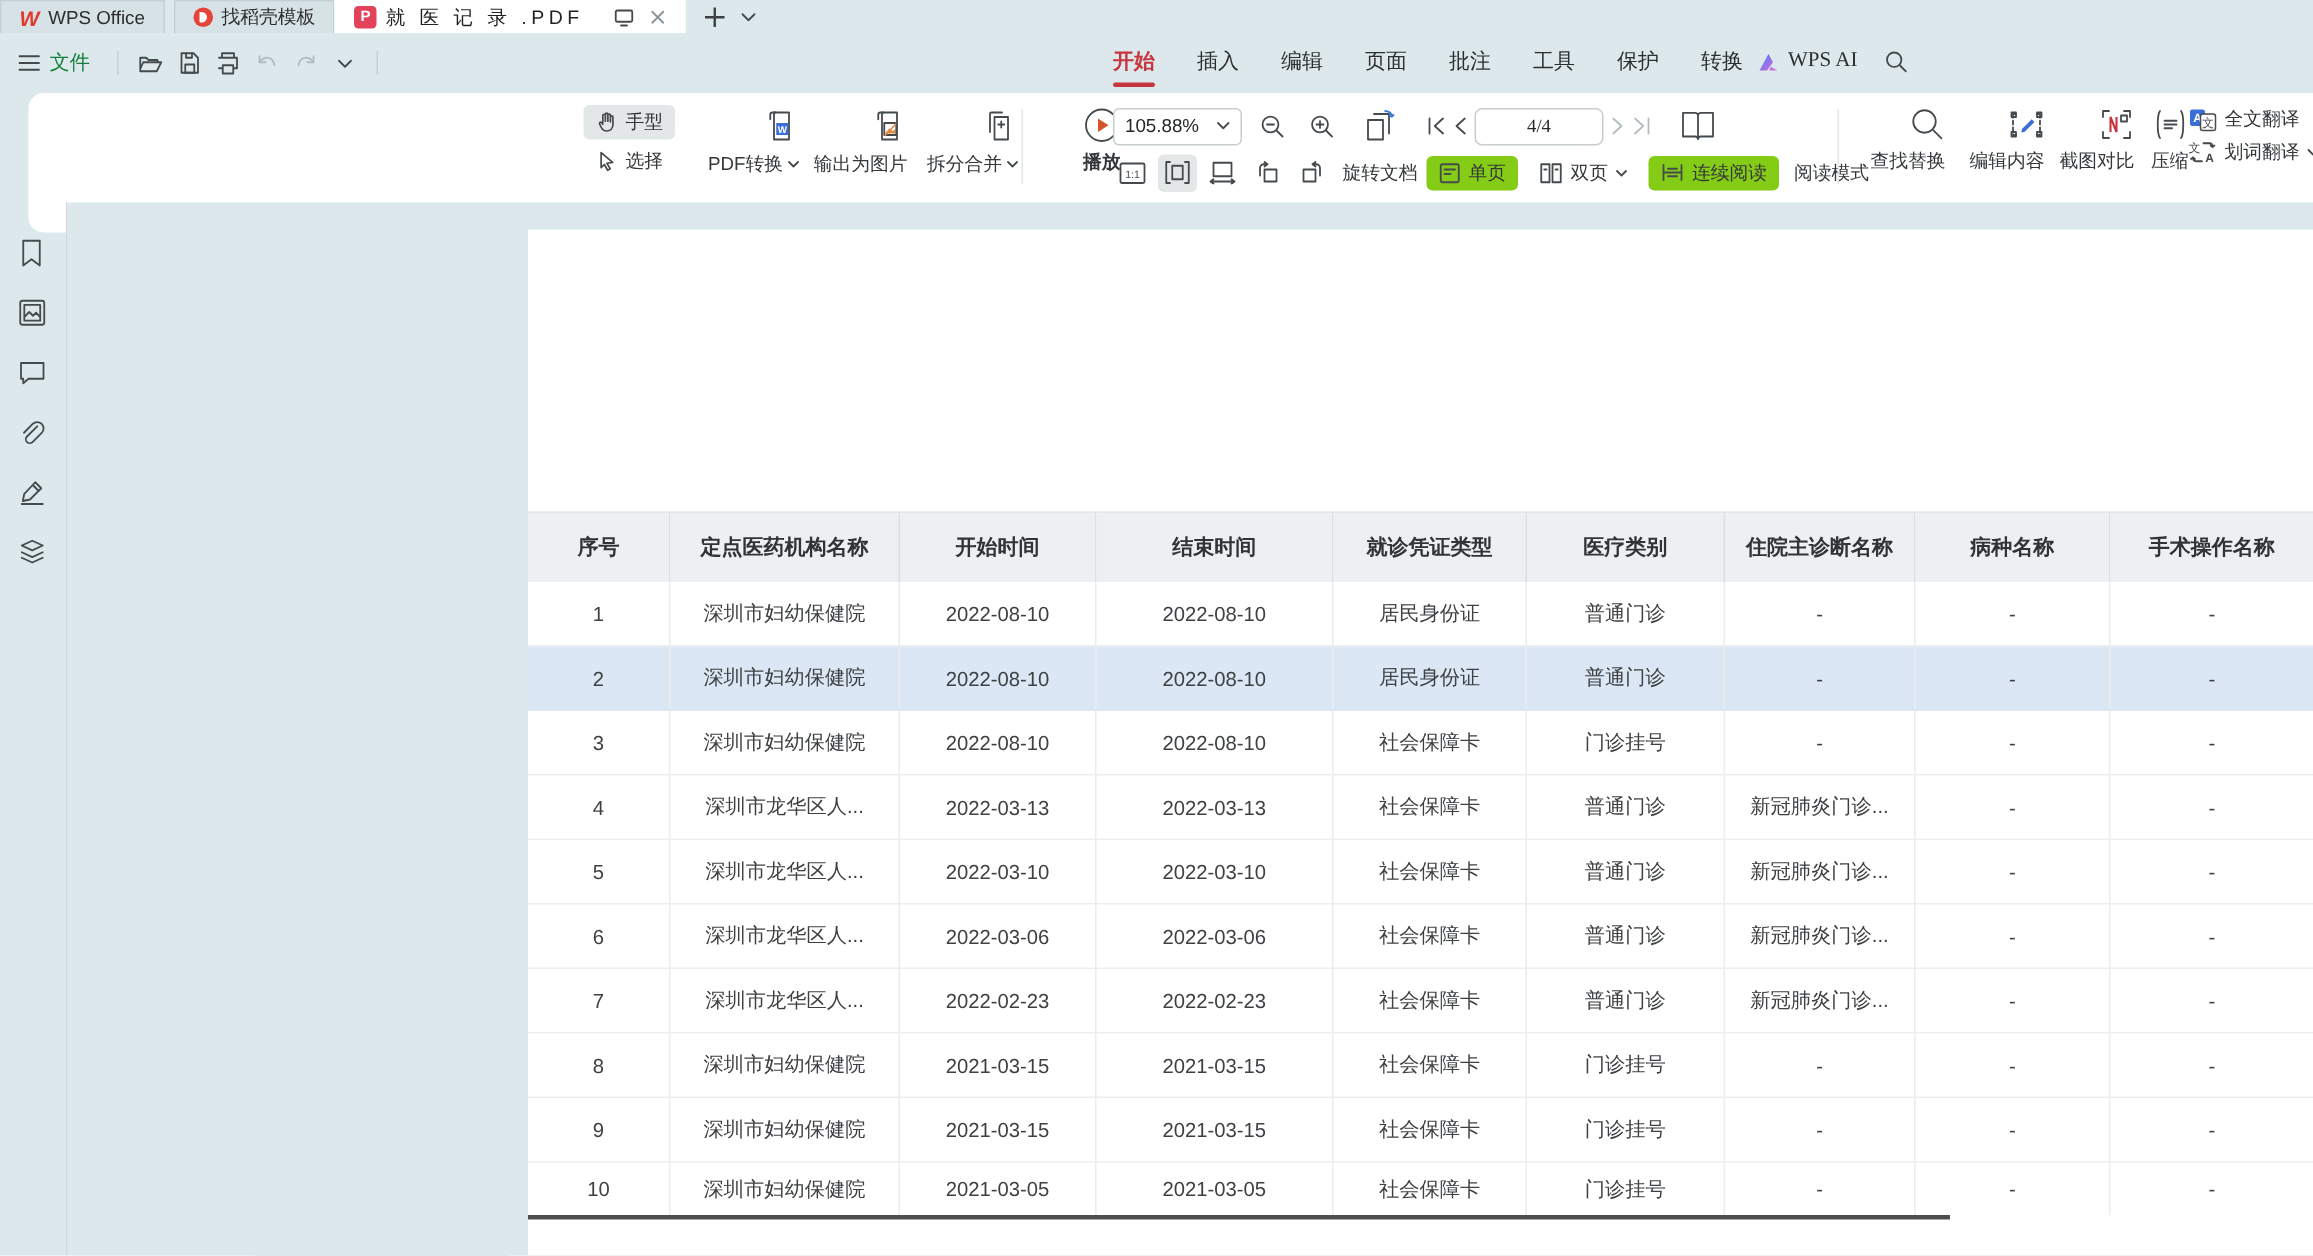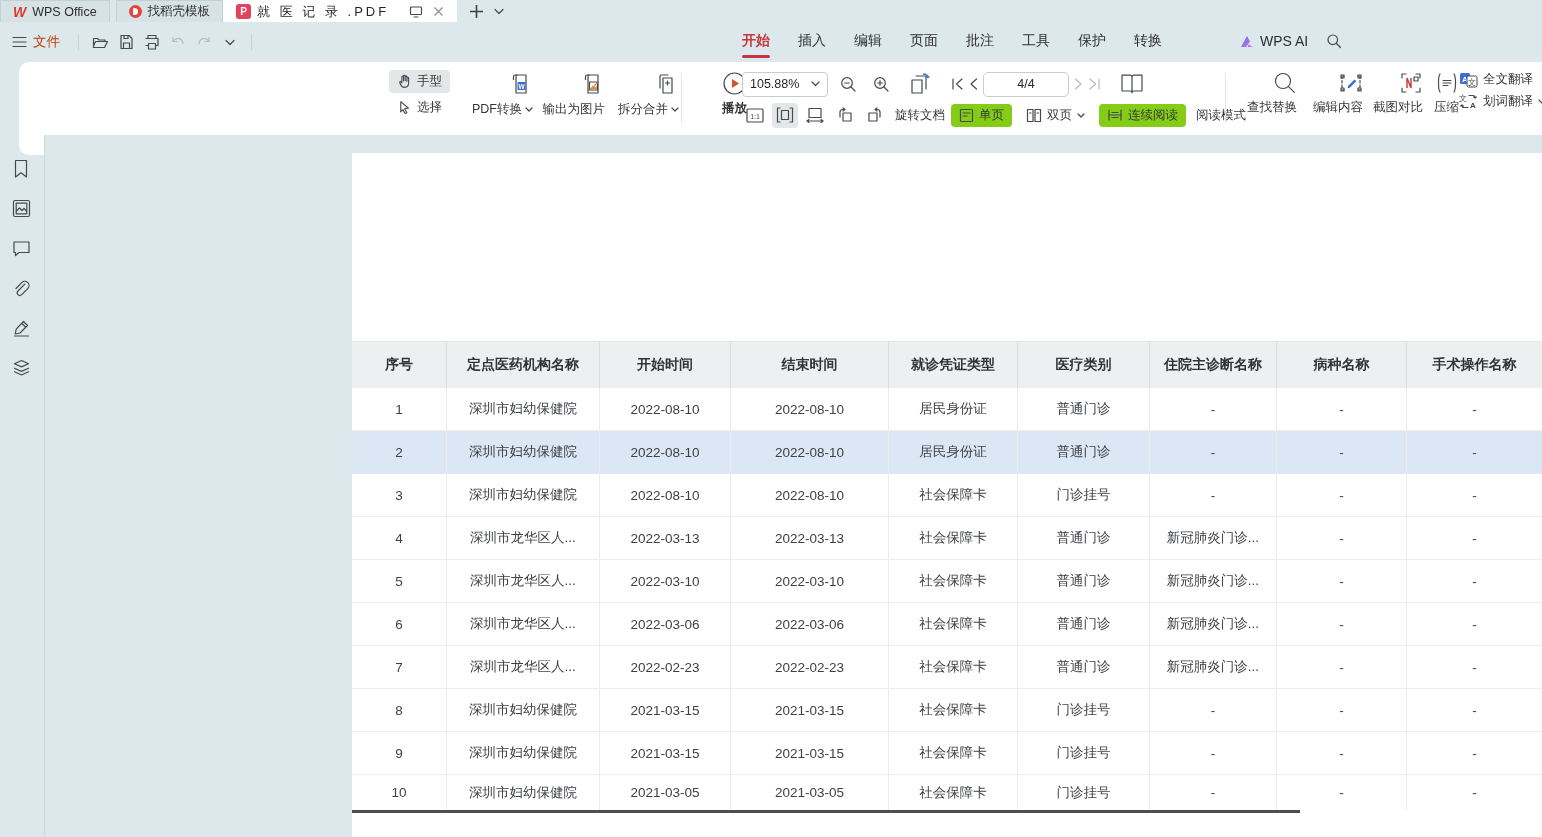--- a/index.html
+++ b/index.html
@@ -19,21 +19,21 @@
   .tab-ctrl { margin-left:auto; display:flex; align-items:center; gap:10px; padding-left:14px; }
   .newtab-zone { display:flex; align-items:center; gap:10px; padding:0 12px; }
   .wps-logo { color:#e2392e; font-weight:bold; font-style:italic; font-size:14px; line-height:1; }
   .docer-badge { width:13px; height:13px; border-radius:50%; background:#e64339; position:relative; }
   .docer-badge::after { content:""; position:absolute; left:4px; top:3px; width:5px; height:7px; background:#fff; border-radius:0 5px 5px 1px; }
   .pdf-badge { width:15px; height:15px; border-radius:3px; background:#e2425a; color:#fff; font-size:10px; font-weight:bold;
                display:flex; align-items:center; justify-content:center; }
 
   
   .menurow { position:absolute; left:0; top:22px; width:100%; height:40px; display:flex; align-items:center; }
-  .file-btn { display:flex; align-items:center; gap:6px; font-size:13.5px; color:#c2410c; padding:0 10px 0 12px; }
+  .file-btn { display:flex; align-items:center; gap:6px; font-size:13.5px; color:#15803d; padding:0 10px 0 12px; }
   .vdiv { width:1px; height:16px; background:#c7d2d6; margin:0 8px; }
   .qbtn { width:26px; height:24px; display:flex; align-items:center; justify-content:center; }
   .ribbon-tabs { position:absolute; left:728px; top:22px; height:38px; display:flex; align-items:center; gap:0; }
   .ribbon-tab { font-size:14px; color:#2c2f31; padding:0 14px; height:38px; display:flex; align-items:center; position:relative; cursor:default; }
   .ribbon-tab.active { color:#c7353f; font-weight:bold; }
   .ribbon-tab.active::after { content:""; position:absolute; left:14px; right:14px; bottom:2px; height:3px; background:#c7353f; border-radius:2px; }
   .ai-item { display:flex; align-items:center; gap:5px; font-size:14px; color:#2c2f31; margin-left:14px; }
   .ribbon-search { margin-left:18px; }
 
   
@@ -170,21 +170,21 @@
 <div class="ribbon-tabs">
     <span class="ribbon-tab active">开始</span>
     <span class="ribbon-tab">插入</span>
     <span class="ribbon-tab">编辑</span>
     <span class="ribbon-tab">页面</span>
     <span class="ribbon-tab">批注</span>
     <span class="ribbon-tab">工具</span>
     <span class="ribbon-tab">保护</span>
     <span class="ribbon-tab">转换</span>
   </div>
-<div class="ribbon-tabs" style="left:1225px;">
+<div class="ribbon-tabs" style="left:1157px;font-family:Liberation Serif, serif;">
   <span class="ai-item">
     <svg width="16" height="15" viewBox="0 0 16 15">
       <defs>
           <linearGradient id="aig" x1="0" y1="0" x2="1" y2="1">
         <stop offset="0" stop-color="#3e7bff"></stop>
             <stop offset="1" stop-color="#e86bd0"></stop>
           </linearGradient>
         </defs>
       <path d="M2 13L8 2l3 5.5-4 5.5zM9.5 10.5L14 13h-5.5z" fill="url(#aig)"></path>
     </svg>
@@ -323,21 +323,21 @@
     <svg width="26" height="24" viewBox="0 0 26 24">
       <path class="ic" d="M5 8h10v13H5z"></path>
         <path class="ic" d="M9 4h10v13"></path>
       <path d="M16 2c3 0 5 1.5 5 4M21 6l-1.8-1.2M21 6l1.2-1.8" stroke="#3a7ad9" fill="none" stroke-width="1.3"></path>
     </svg>
   </div>
   <div class="rowB" style="left:876px;">
     <span class="caption">旋转文档</span>
   </div>
 
-  <div class="rowA" style="left:932px; gap:5px;">
+  <div class="rowA" style="left:932px; gap:5px;font-family:Liberation Serif, serif;">
     <span>
       <svg width="13" height="12" viewBox="0 0 13 12">
           <path class="ic" d="M2 1v10M11 1L5.5 6 11 11"></path>
         </svg>
     </span>
     <span>
       <svg width="9" height="12" viewBox="0 0 9 12">
           <path class="ic" d="M7.5 1L2 6l5.5 5"></path>
         </svg>
     </span>

